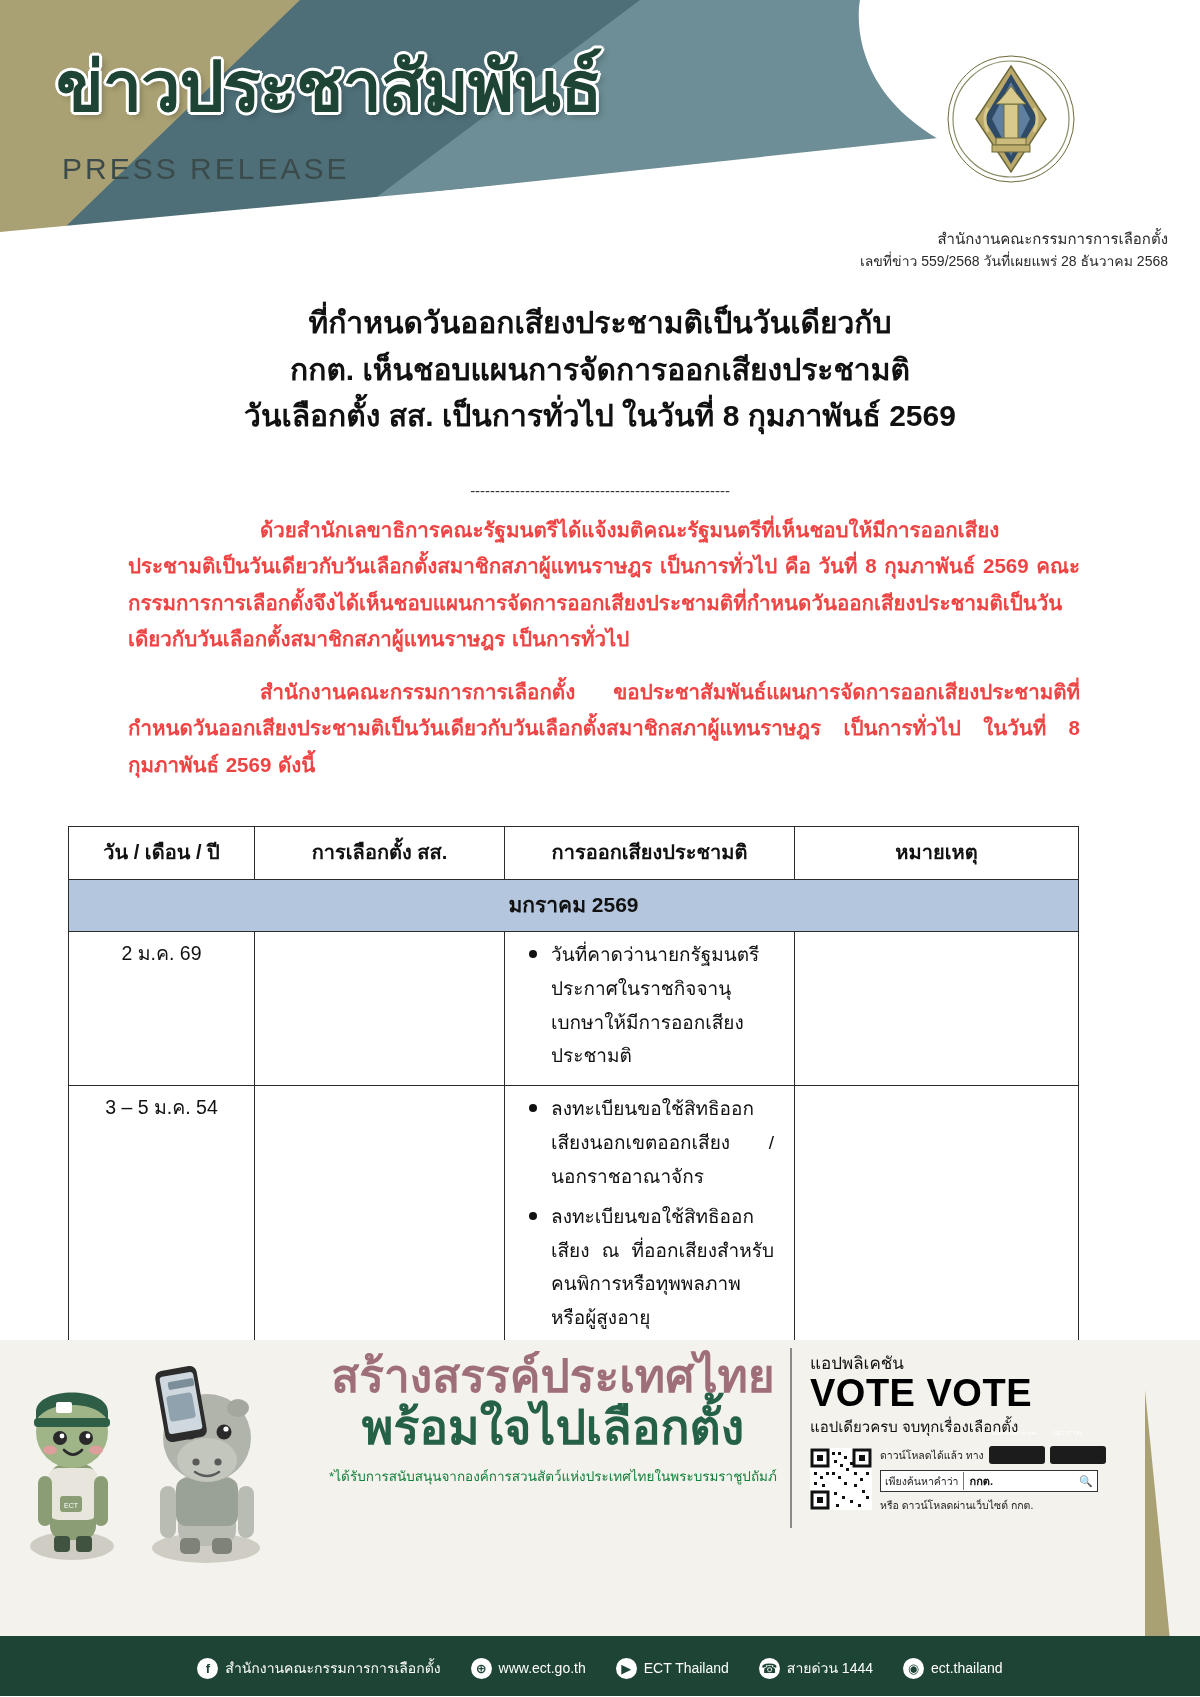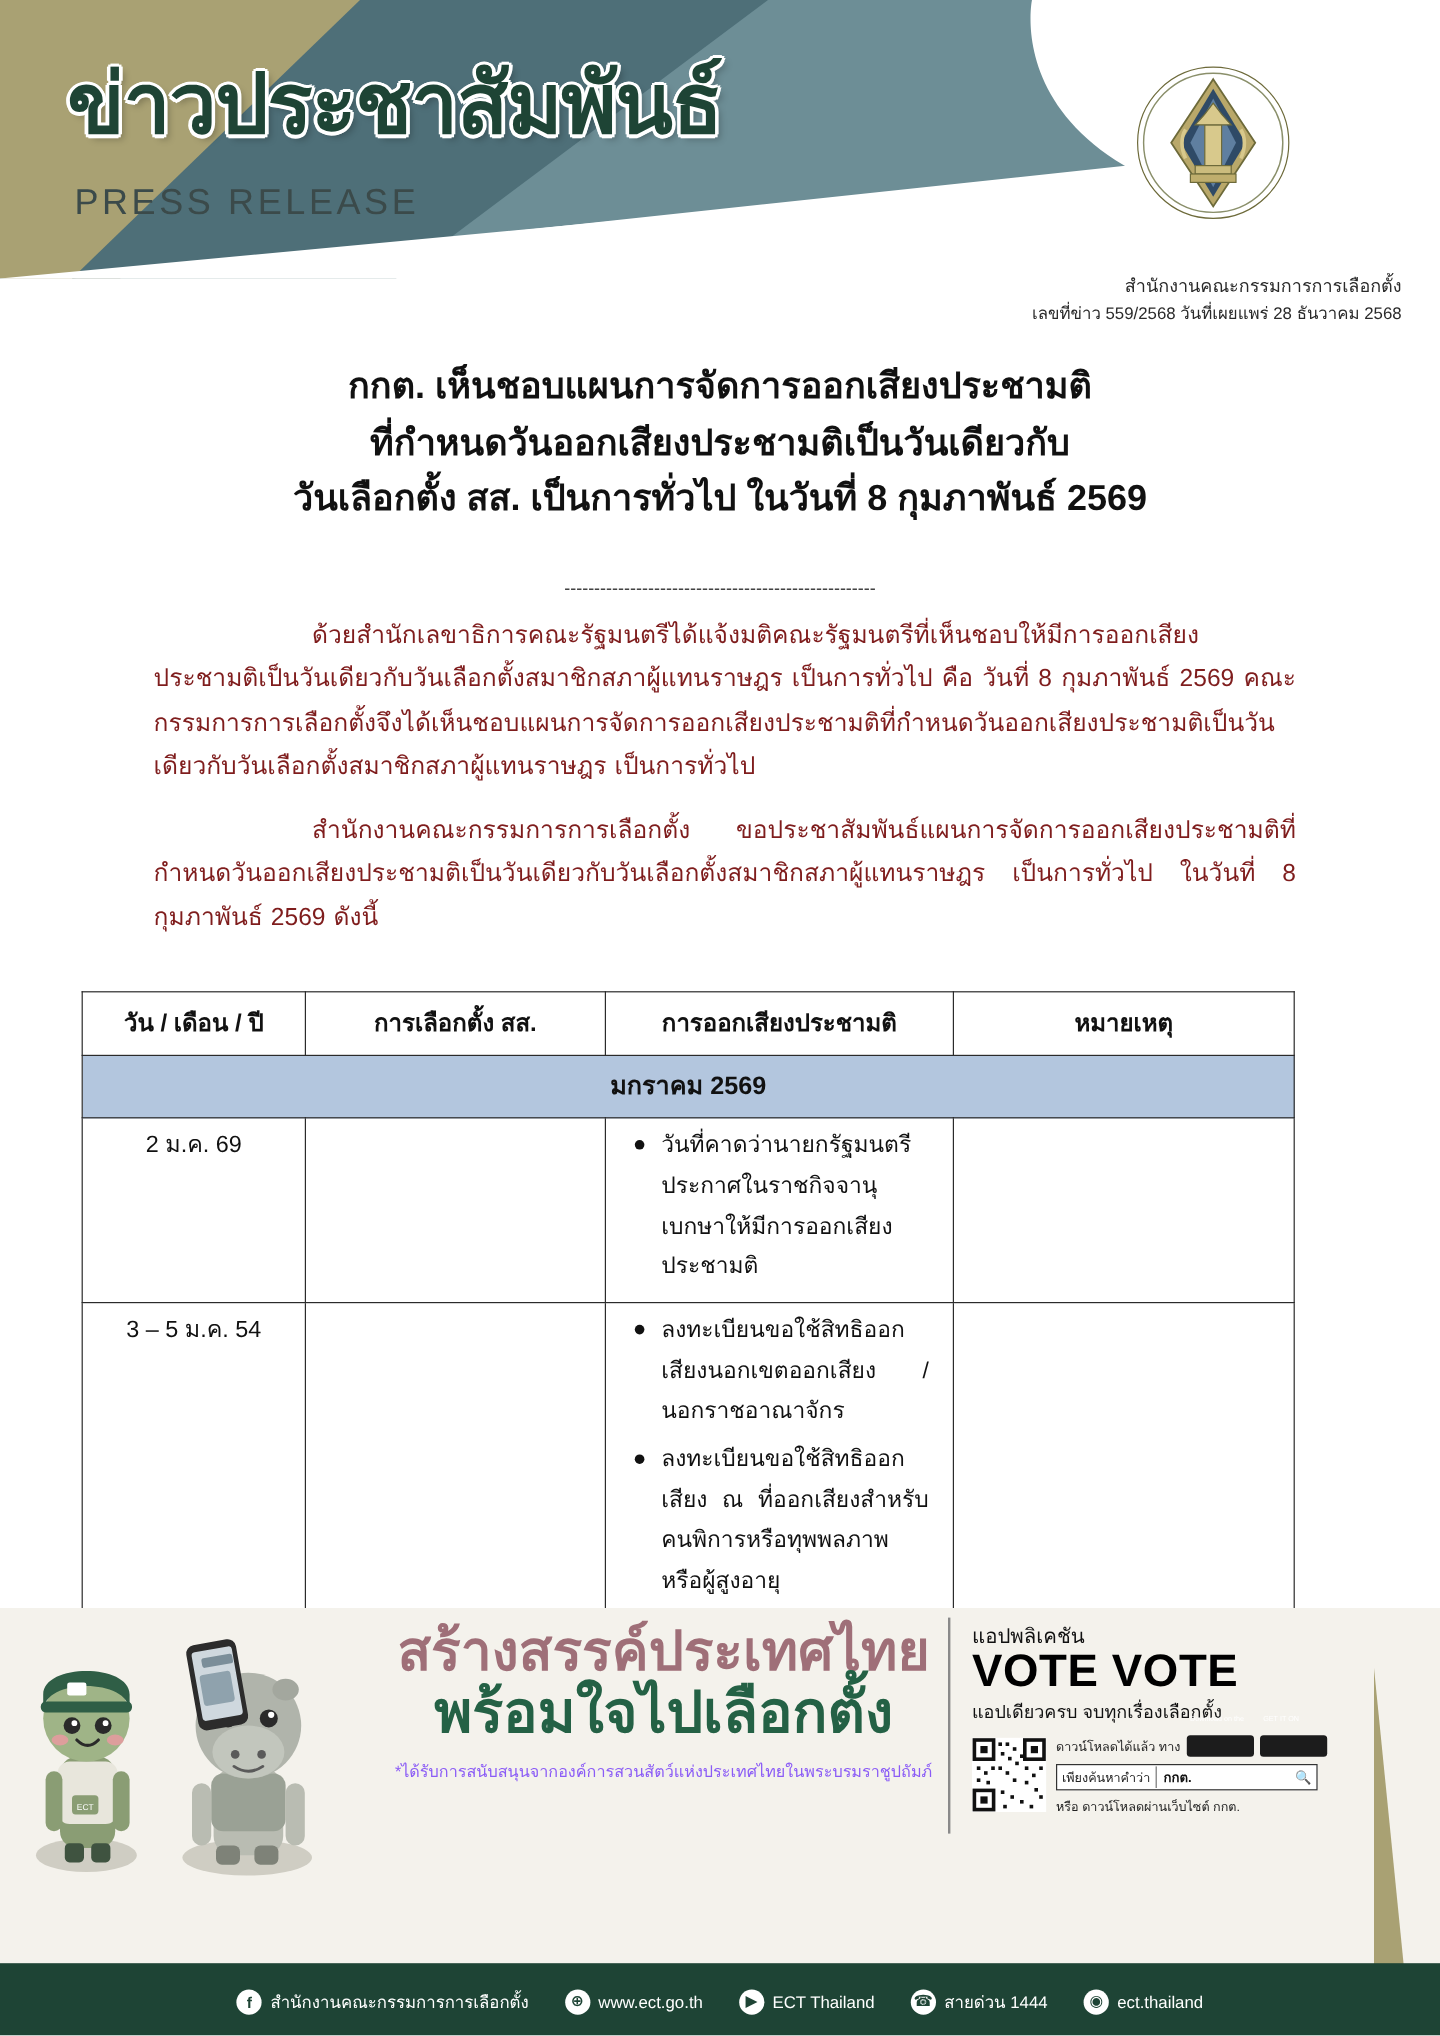--- a/index.html
+++ b/index.html
@@ -117,26 +117,27 @@
 
   
   .body-wrap {
     position: absolute;
     left: 128px;
     top: 512px;
     width: 952px;
   }
   .para {
     font-size: 20.5px;
-    color: #7f1d1d;
+    color: #ef4444;
     line-height: 1.78;
     text-align: justify;
     text-indent: 132px;
     margin-bottom: 16px;
     word-spacing: 1px;
+    font-weight: bold;
   }
 
   
   .tbl {
     position: absolute;
     left: 68px;
     top: 826px;
     width: 1010px;
     border-collapse: collapse;
     table-layout: fixed;
@@ -239,21 +240,21 @@
     font-size: 48px;
     font-weight: bold;
     color: #246145;
     line-height: 1.1;
     white-space: nowrap;
     margin-top: 2px;
   }
   .slogan-note {
     margin-top: 10px;
     font-size: 13.5px;
-    color: #8b5cf6;
+    color: #15803d;
     white-space: nowrap;
   }
 
   .sep-vline {
     position: absolute;
     left: 790px;
     top: 8px;
     width: 2px;
     height: 180px;
     background: #8a8a8a;
@@ -425,22 +426,22 @@
       <path d="M44 56 C40 62 40 72 44 80" fill="none" stroke="#d8c98c" stroke-width="3"></path>
       <path d="M90 56 C94 62 94 72 90 80" fill="none" stroke="#d8c98c" stroke-width="3"></path>
       <circle cx="67" cy="67" r="63" fill="none" stroke="#6d6a3a" stroke-width="1"></circle>
     </svg>
   </div>
 
   <div class="hdr-org">สำนักงานคณะกรรมการการเลือกตั้ง</div>
   <div class="hdr-newsno">เลขที่ข่าว 559/2568 วันที่เผยแพร่ 28 ธันวาคม 2568</div>
 
   <div class="doc-title">
+    <div>ที่กำหนดวันออกเสียงประชามติเป็นวันเดียวกับ</div>
     <div>กกต. เห็นชอบแผนการจัดการออกเสียงประชามติ</div>
-    <div>ที่กำหนดวันออกเสียงประชามติเป็นวันเดียวกับ</div>
     <div>วันเลือกตั้ง สส. เป็นการทั่วไป ในวันที่ 8 กุมภาพันธ์ 2569</div>
   </div>
 
   <div class="divider">----------------------------------------------------</div>
 
   <div class="body-wrap">
     <p class="para">ด้วยสำนักเลขาธิการคณะรัฐมนตรีได้แจ้งมติคณะรัฐมนตรีที่เห็นชอบให้มีการออกเสียงประชามติเป็นวันเดียวกับวันเลือกตั้งสมาชิกสภาผู้แทนราษฎร เป็นการทั่วไป คือ วันที่ 8 กุมภาพันธ์ 2569 คณะกรรมการการเลือกตั้งจึงได้เห็นชอบแผนการจัดการออกเสียงประชามติที่กำหนดวันออกเสียงประชามติเป็นวันเดียวกับวันเลือกตั้งสมาชิกสภาผู้แทนราษฎร เป็นการทั่วไป</p>
     <p class="para">สำนักงานคณะกรรมการการเลือกตั้ง ขอประชาสัมพันธ์แผนการจัดการออกเสียงประชามติที่กำหนดวันออกเสียงประชามติเป็นวันเดียวกับวันเลือกตั้งสมาชิกสภาผู้แทนราษฎร เป็นการทั่วไป ในวันที่ 8 กุมภาพันธ์ 2569 ดังนี้</p>
   </div>
 

